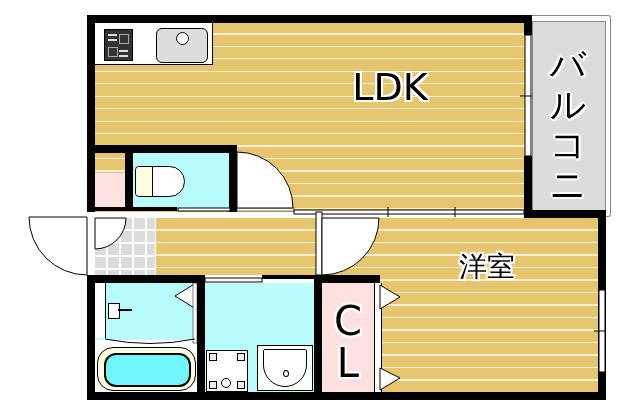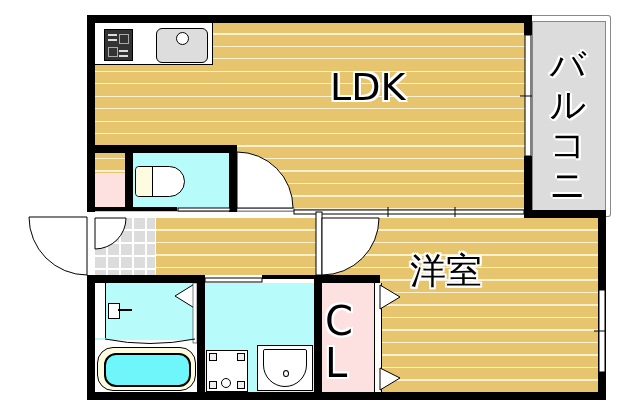--- a/index.html
+++ b/index.html
@@ -12,21 +12,21 @@
   }
   .wet { position:absolute; background:#b8fbfb; }
   .pink { position:absolute; background:#fde0e0; }
   .tile {
     position:absolute; background:#dcdcdc;
     background-image:
       repeating-linear-gradient(to right, transparent 0px, transparent 11px, #ffffff 11px, #ffffff 13px),
       repeating-linear-gradient(to bottom, transparent 0px, transparent 11px, #ffffff 11px, #ffffff 13px);
   }
   .label {
-    position:absolute; color:#000; text-align:left; font-weight:normal;
+    position:absolute; color:#000; text-align:center; font-weight:normal;
     text-shadow: 2px 0 0 #fff, -2px 0 0 #fff, 0 2px 0 #fff, 0 -2px 0 #fff, 2px 2px 0 #fff, -2px -2px 0 #fff, 2px -2px 0 #fff, -2px 2px 0 #fff;
     line-height:1.02;
   }
   .balcony-text {
     position:absolute; color:#000; font-size:36px; line-height:40px; text-align:center; width:50px;
     text-shadow: 2px 0 0 #fff, -2px 0 0 #fff, 0 2px 0 #fff, 0 -2px 0 #fff, 2px 2px 0 #fff, -2px -2px 0 #fff;
   }
   svg { position:absolute; left:0; top:0; }
 </style>
 </head>
@@ -148,20 +148,20 @@
   <path d="M105 339 Q150 348 195 339" fill="none" stroke="#000" stroke-width="1"></path>
 
   <path d="M380 285 L400 297 L380 309 Z" fill="#fff" stroke="#000" stroke-width="1"></path>
   <path d="M380 368 L400 378 L380 390 Z" fill="#fff" stroke="#000" stroke-width="1"></path>
 </svg>
 
 <div class="label" style="left:330px; top:68px; width:120px; font-size:38px;">
   <div>LDK</div>
 </div>
 
-<div class="label" style="left:410px; top:253px; width:110px; font-size:36px;">
+<div class="label" style="left:432px; top:253px; width:110px; font-size:28px;">
   <div>洋室</div>
 </div>
 
 <div class="label" style="left:325px; top:300px; width:46px; font-size:40px; line-height:42px;">
   <div>C</div>
   <div>L</div>
 </div>
 
 </body></html>

